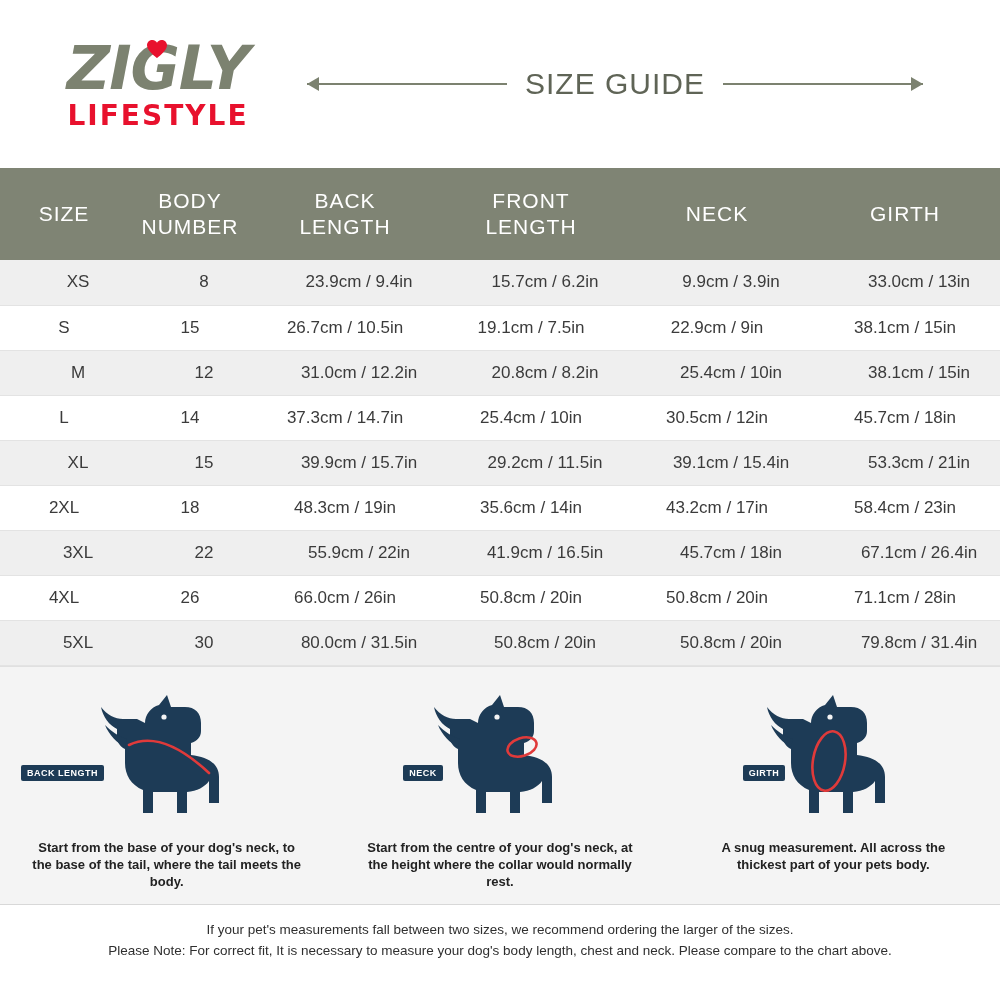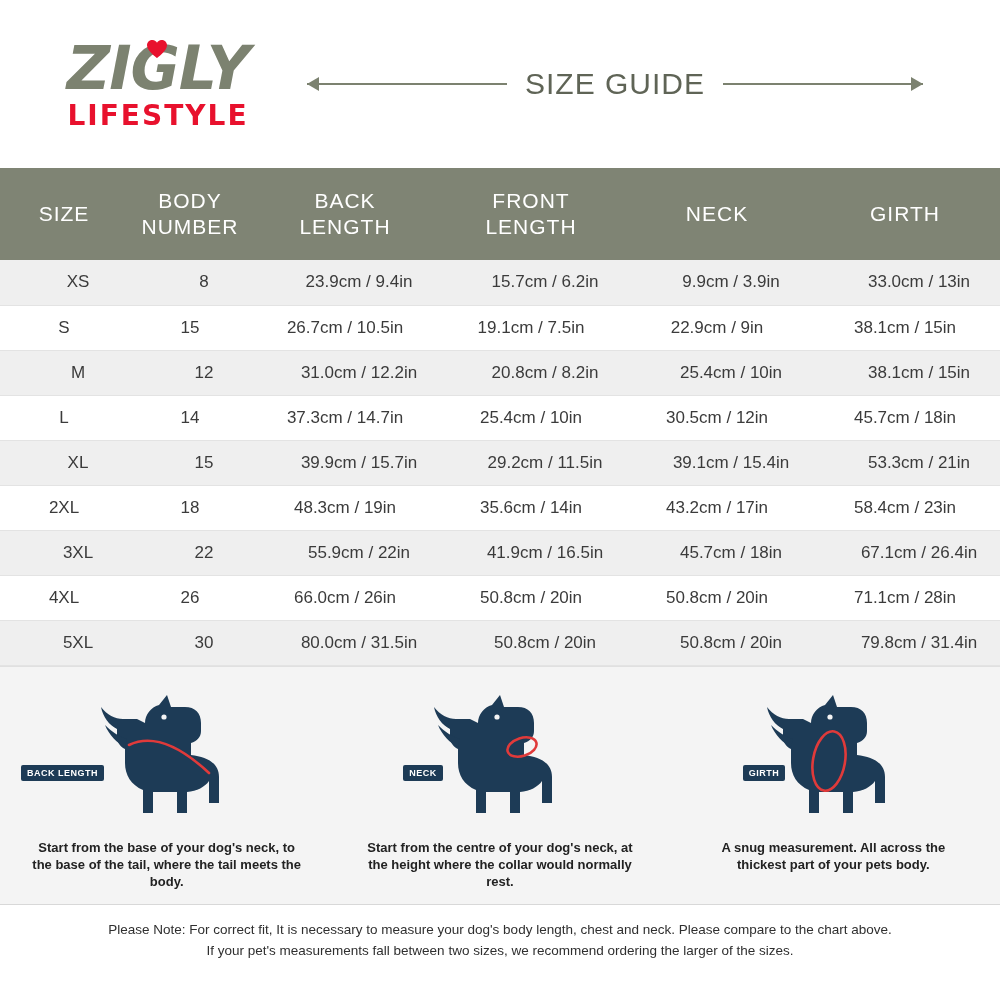--- a/index.html
+++ b/index.html
@@ -360,17 +360,17 @@
           <circle cx="97" cy="32" r="2.6" fill="#f4f4f4"></circle>
           <ellipse cx="96" cy="76" rx="16" ry="30" stroke="#e03a3a" stroke-width="2.6" fill="none" transform="rotate(10 96 76)"></ellipse>
         </svg>
         <div class="chip" style="left:76px; top:80px;">GIRTH</div>
       </div>
       <div class="measure-caption">A snug measurement. All across the thickest part of your pets body.</div>
     </div>
   </div>
 
   <div class="footer">
+    <p>If your pet's measurements fall between two sizes, we recommend ordering the larger of the sizes.</p>
     <p>Please Note: For correct fit, It is necessary to measure your dog's body length, chest and neck. Please compare to the chart above.</p>
-    <p>If your pet's measurements fall between two sizes, we recommend ordering the larger of the sizes.</p>
   </div>
 
 </div>
 
 </body></html>

